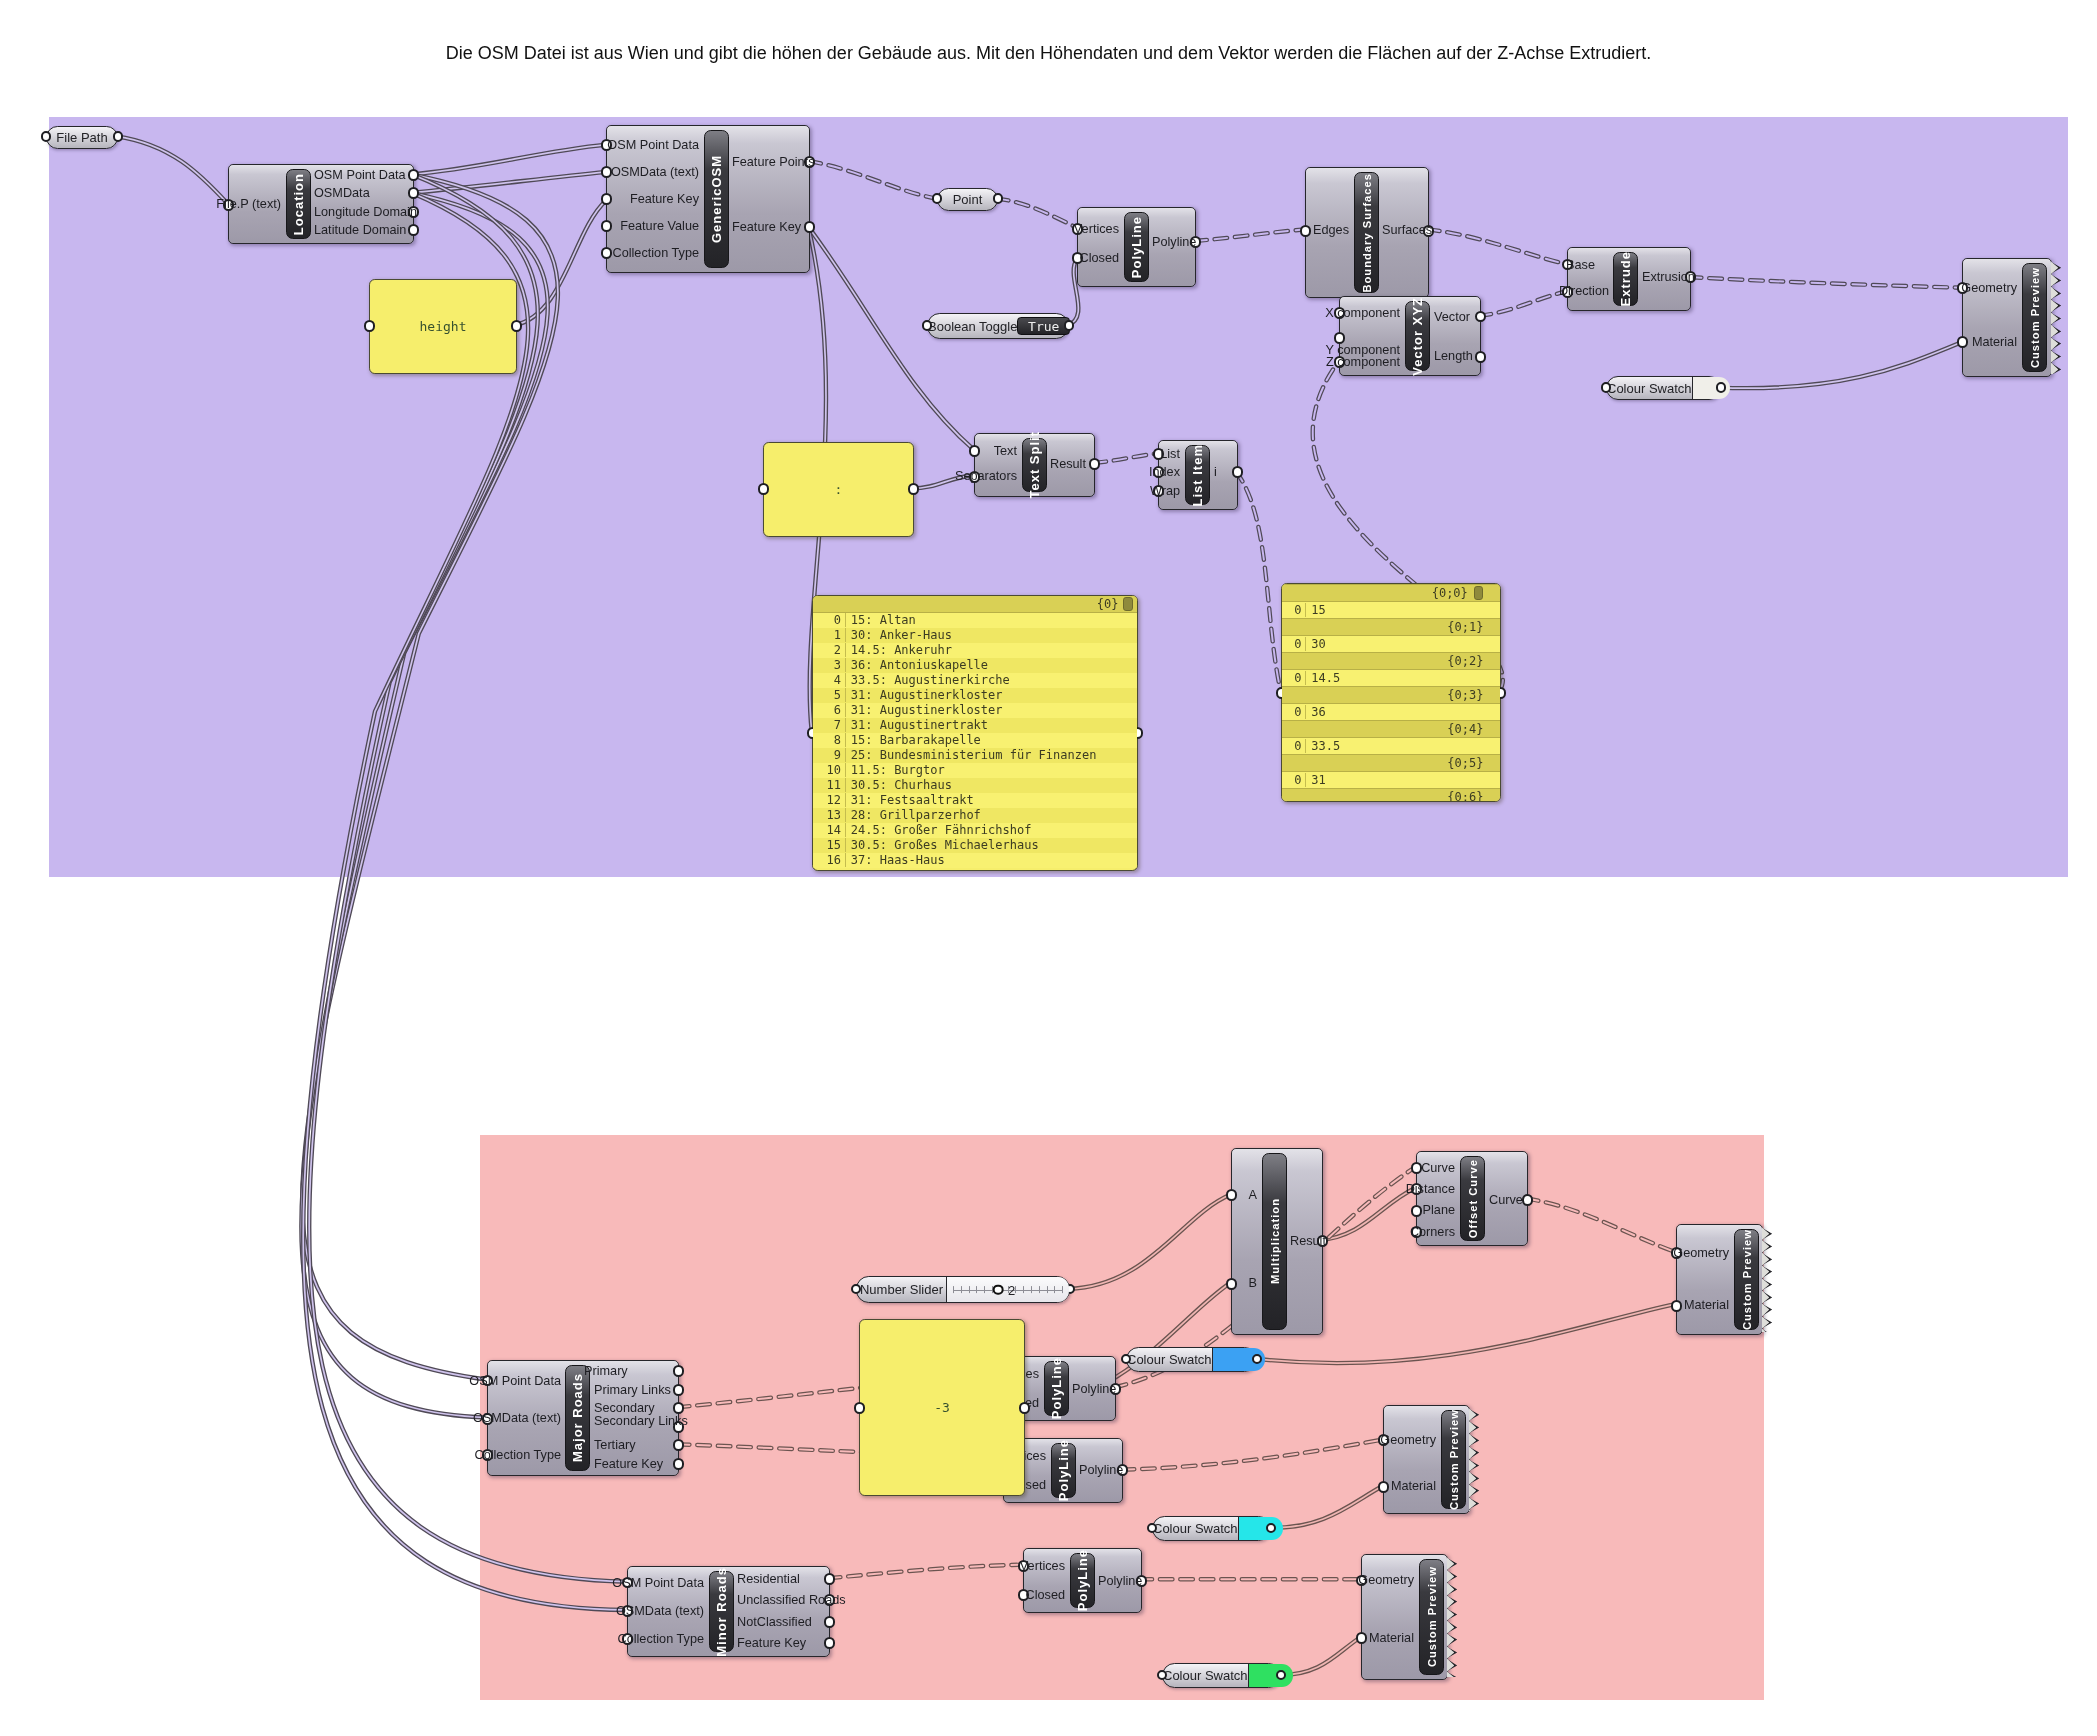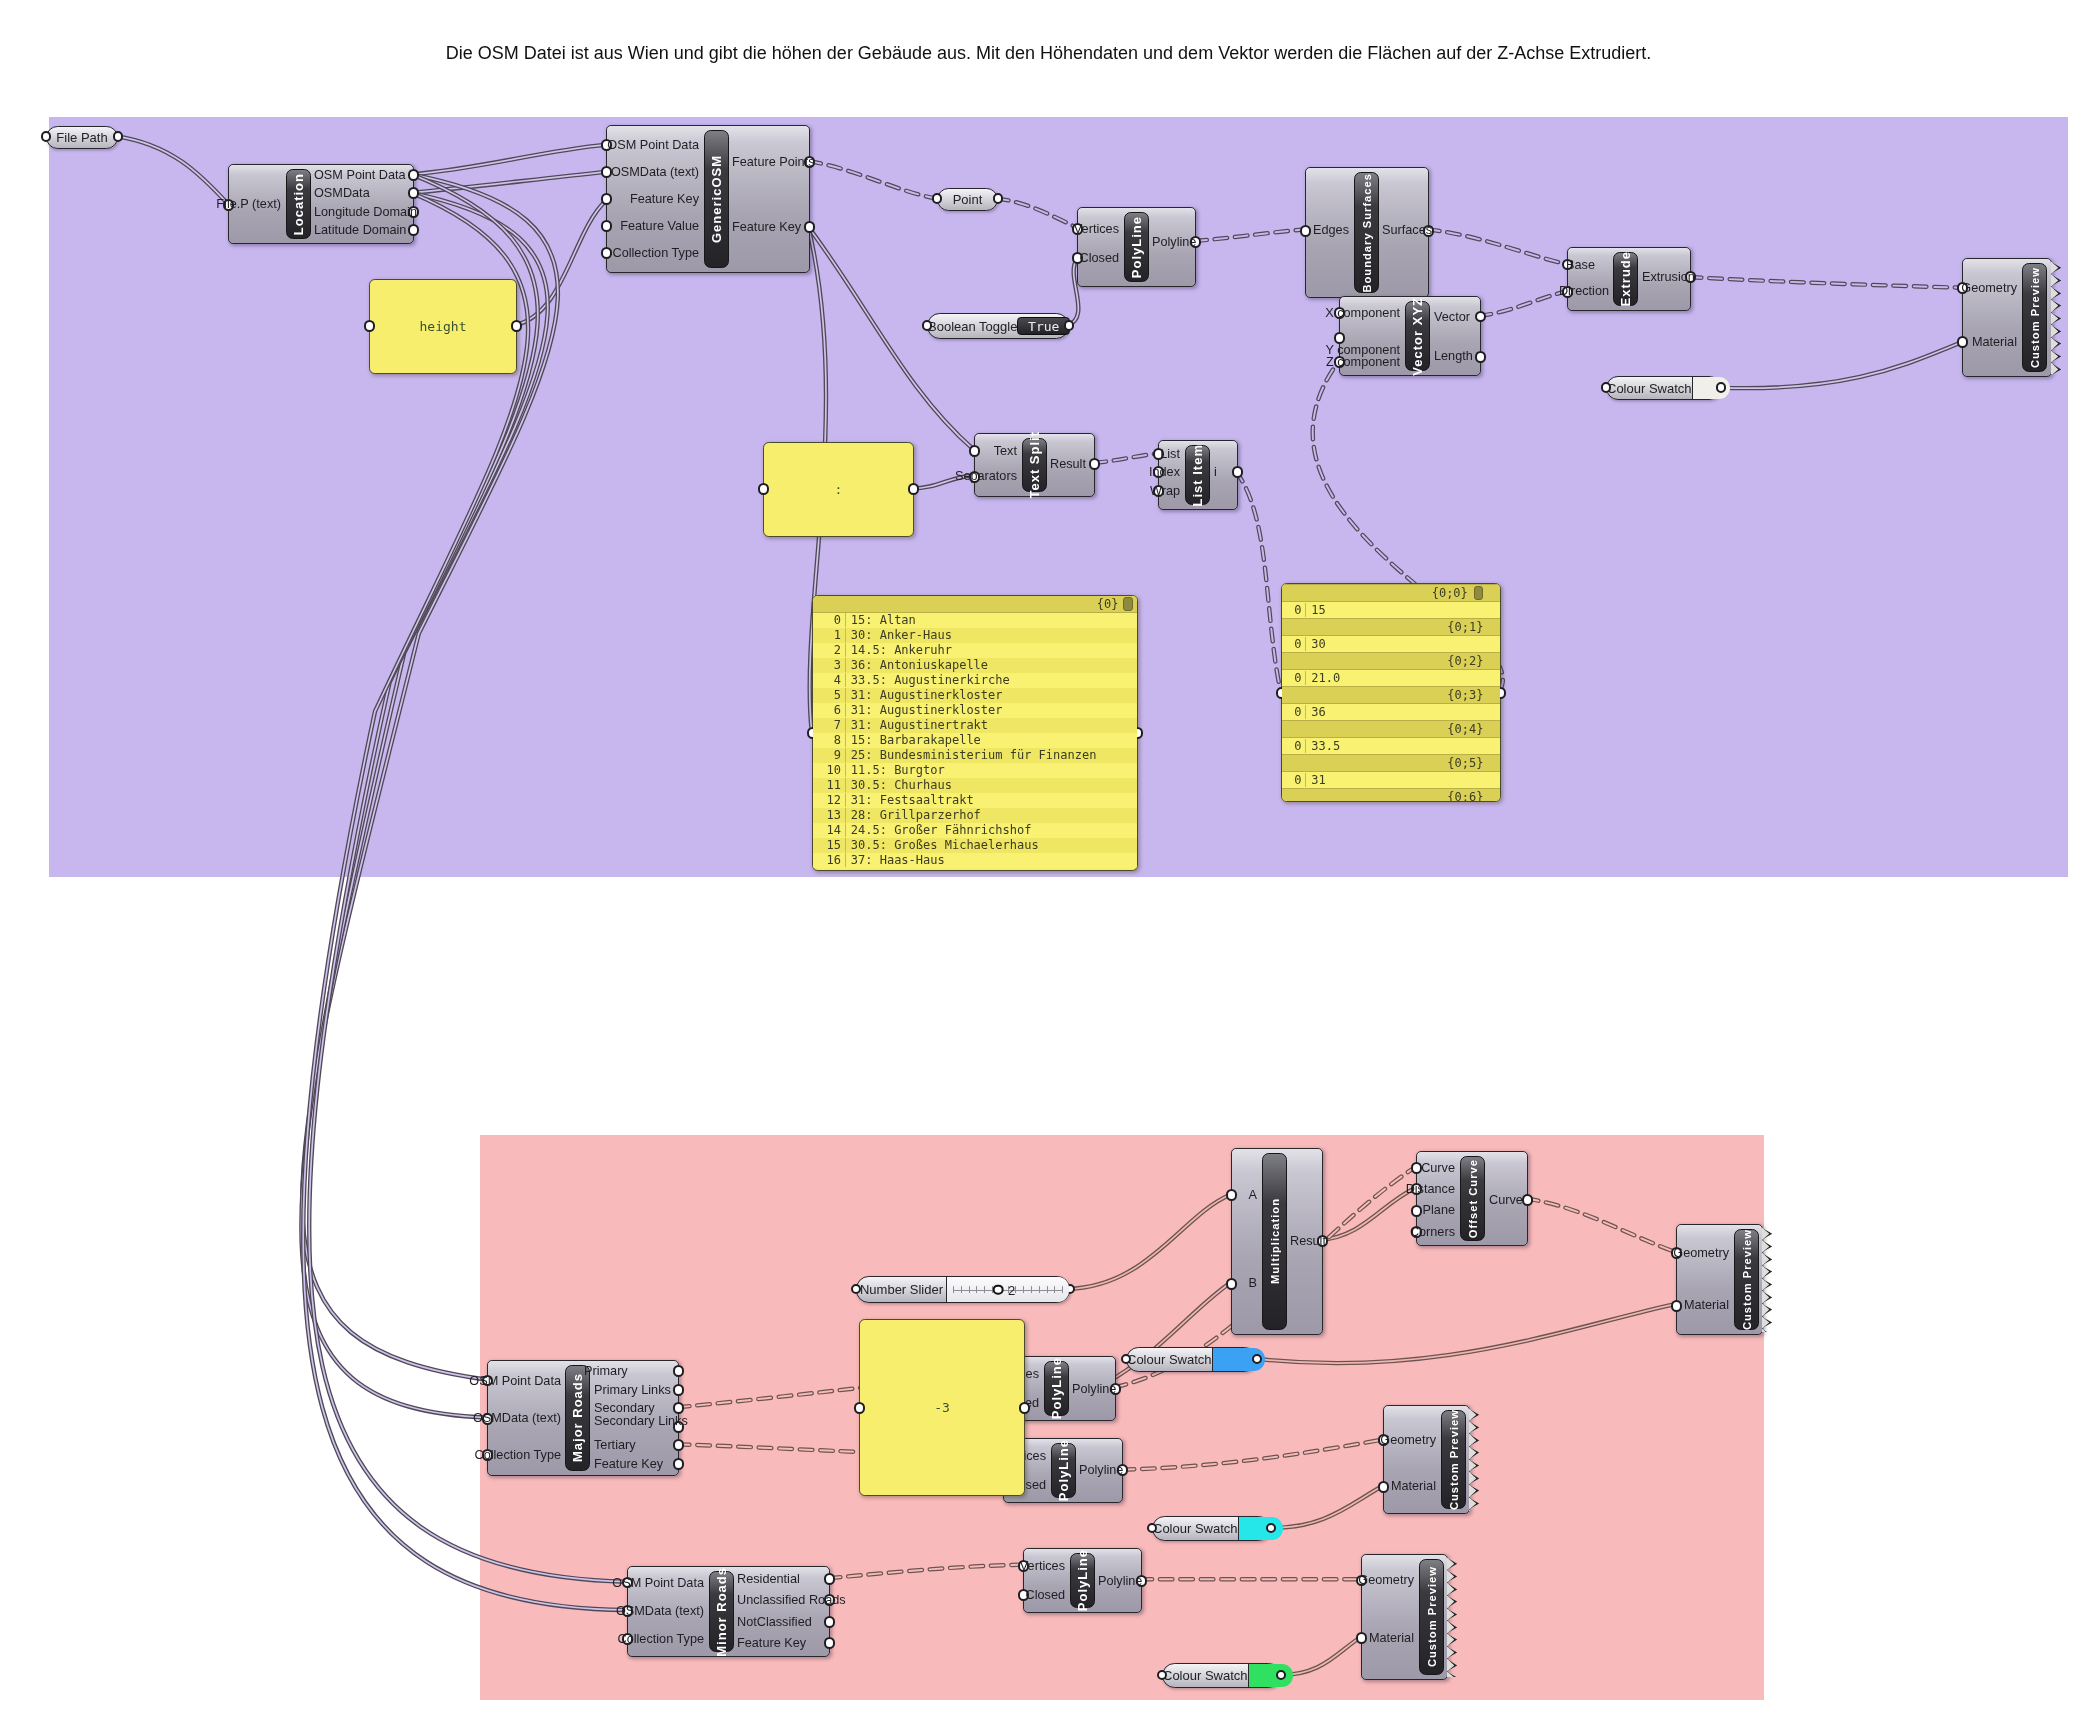--- a/index.html
+++ b/index.html
@@ -555,21 +555,21 @@
           </div>
           <div class="grow">
             <span class="idx">0</span>
             <span class="val">30</span>
           </div>
           <div class="ghead">
             <span>{0;2}</span>
           </div>
           <div class="grow">
             <span class="idx">0</span>
-            <span class="val">21.0</span>
+            <span class="val">14.5</span>
           </div>
           <div class="ghead">
             <span>{0;3}</span>
           </div>
           <div class="grow">
             <span class="idx">0</span>
             <span class="val">36</span>
           </div>
           <div class="ghead">
             <span>{0;4}</span>

